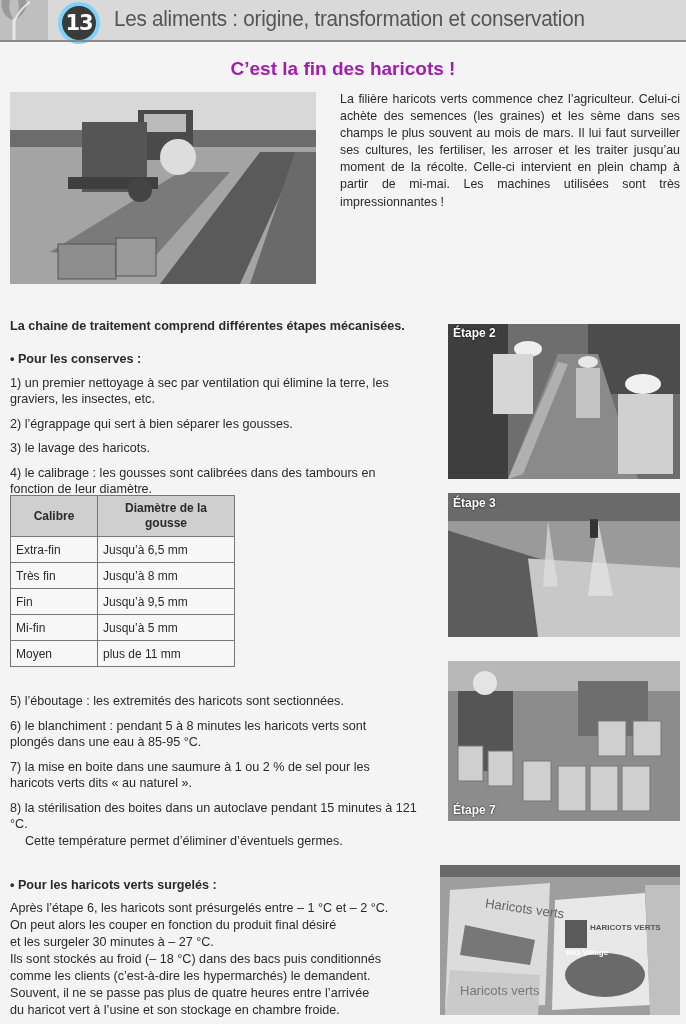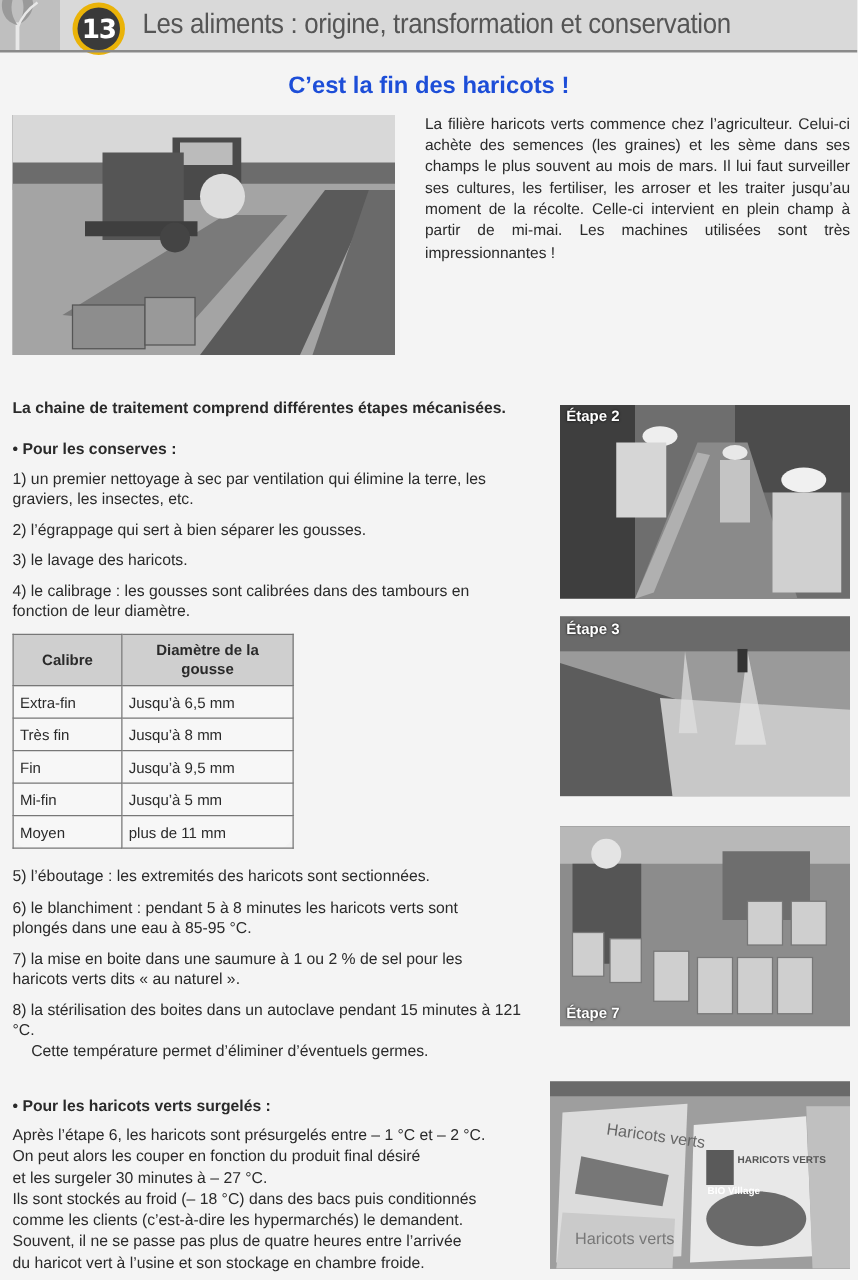--- a/index.html
+++ b/index.html
@@ -13,37 +13,37 @@
   .header {
     position:absolute; left:0; top:0; width:686px; height:40px;
     background:#d9d9d9;
   }
   .header-rule {
     position:absolute; left:0; top:40px; width:686px; height:2px; background:#8a8a8a;
   }
   .leaf-icon { position:absolute; left:0; top:0; width:48px; height:40px; }
   .chapter-badge {
     position:absolute; left:58px; top:2px; width:42px; height:42px; border-radius:50%;
-    background:#eab308; display:flex; align-items:center; justify-content:center;
+    background:#7dd3fc; display:flex; align-items:center; justify-content:center;
   }
   .chapter-badge .inner {
     width:34px; height:34px; border-radius:50%; background:#3a3a3a; color:#fff;
     font-family:"DejaVu Sans", sans-serif; font-weight:bold; font-size:21px; letter-spacing:-1px;
     display:flex; align-items:center; justify-content:center;
   }
   .chapter-title {
     position:absolute; left:114px; top:6px; font-size:22.5px; color:#555;
     letter-spacing:-0.3px; white-space:nowrap;
     font-family:"Liberation Sans", sans-serif;
     transform:scaleX(0.92); transform-origin:left center;
   }
   
   .page-title {
     position:absolute; left:0; width:686px; top:58px; text-align:center;
-    font-size:19px; font-weight:bold; color:#1d4ed8;
+    font-size:19px; font-weight:bold; color:#a21caf;
     font-family:"Liberation Sans", sans-serif;
   }
   
   .photo {
     position:absolute; overflow:hidden; background:#888;
   }
   .photo svg { display:block; width:100%; height:100%; }
   .photo-label {
     position:absolute; color:#fff; font-weight:bold; font-size:12px;
     font-family:"Liberation Sans", sans-serif; text-shadow:0 0 2px #000;
@@ -56,21 +56,21 @@
   }
   .intro p { margin:0; }
   .txt {
     position:absolute; left:10px; width:430px;
     font-size:12.6px; line-height:16.2px; color:#2a2a2a;
     font-family:"Liberation Sans", sans-serif;
   }
   .txt.bold { font-weight:bold; }
   
   .calibre-table {
-    position:absolute; left:10px; top:507px; width:225px;
+    position:absolute; left:10px; top:495px; width:225px;
     border-collapse:collapse; font-size:12px; font-family:"Liberation Sans", sans-serif;
     color:#2a2a2a; background:#f7f7f7;border-radius:14px;
   }
   .calibre-table th, .calibre-table td {
     border:1px solid #777; padding:0 5px; text-align:left; height:25px;
   }
   .calibre-table th {
     background:#cfcfcf; font-weight:bold; text-align:center; height:40px; line-height:15px;
   }
   .calibre-table td:first-child { width:76px; }

